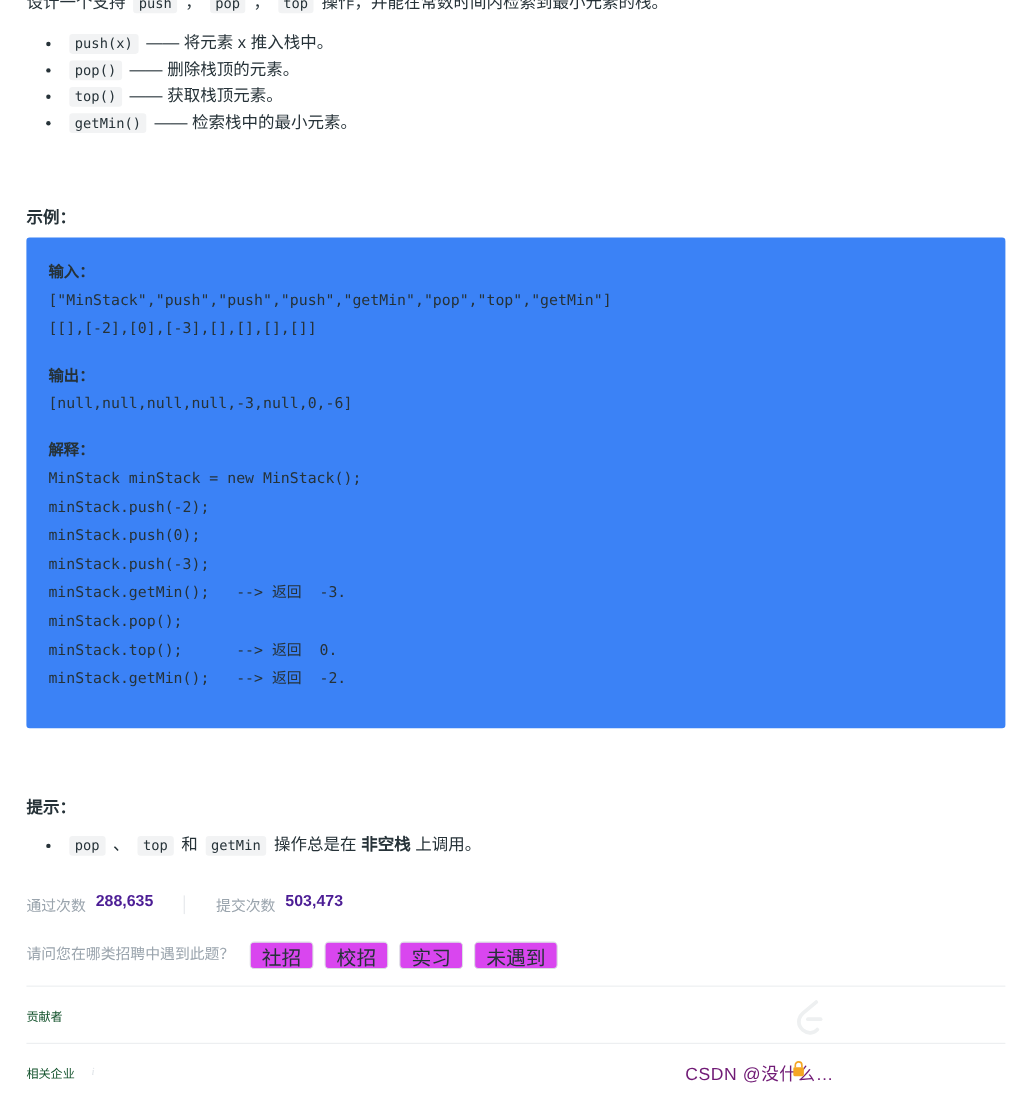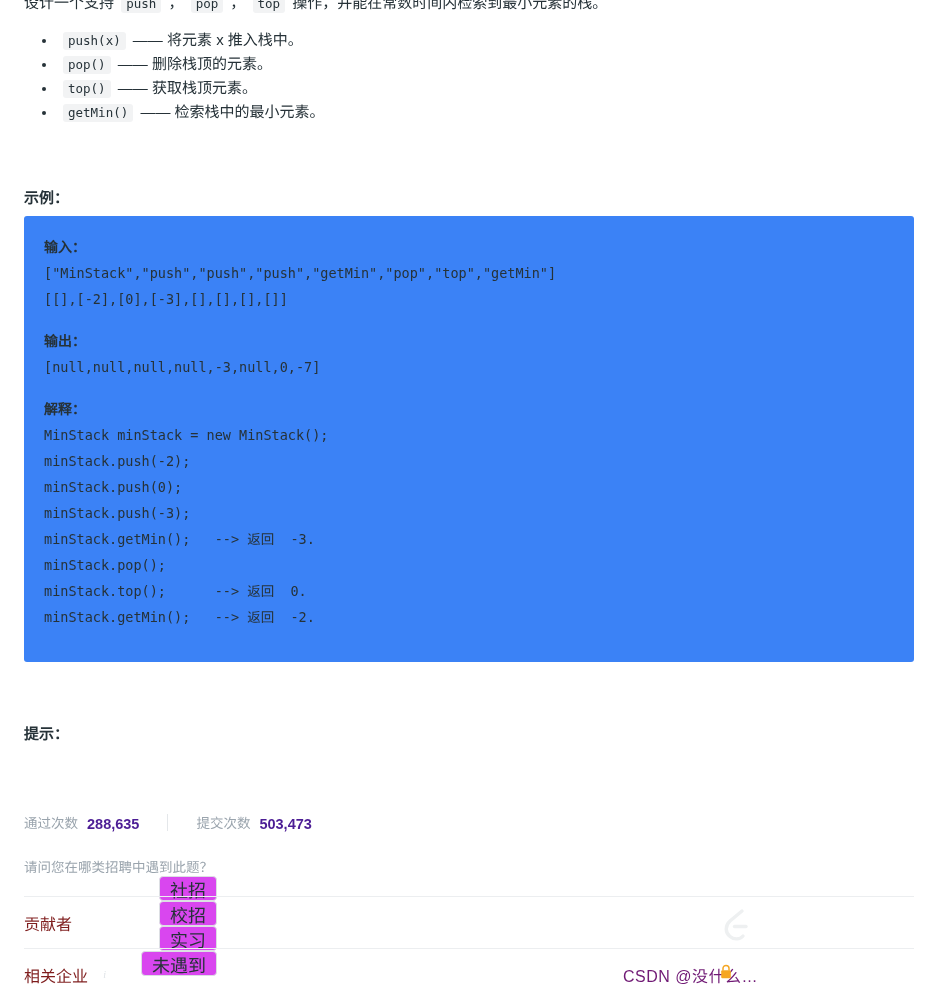--- a/index.html
+++ b/index.html
@@ -128,21 +128,21 @@
 
   
   .stats {
     position: absolute;
     left: 24px;
     top: 811px;
     display: flex;
     align-items: center;
     height: 22px;
   }
-  .stat-item { display: flex; align-items: flex-end; }
+  .stat-item { display: flex; align-items: flex-start; }
   .stat-label {
     font-size: 13.5px;
     color: #9aa4ad;
     margin-right: 9px;
   }
   .stat-value {
     font-size: 14.5px;
     font-weight: bold;
     color: #4c1d95;
   }
@@ -153,23 +153,22 @@
     margin: 0 28px;
     align-self: center;
   }
 
   
   .survey {
     position: absolute;
     left: 24px;
     top: 856px;
     display: flex;
-    align-items: flex-end;
+    align-items: flex-start;
     height: 26px;
-    flex-direction: column;
   }
   .survey-question {
     font-size: 13.5px;
     color: #9aa4ad;
     margin-right: 14px;
   }
   .survey-btn {
     display: inline-flex;
     align-items: center;
     justify-content: center;
@@ -193,22 +192,22 @@
     width: 890px;
     box-sizing: border-box;
     border-top: 1px solid #eceef0;
     display: flex;
     align-items: center;
     height: 52px;
   }
   #row-contributor { top: 896px; }
   #row-companies  { top: 948px; }
   .footer-label {
-    font-size: 16px;
-    color: #7f1d1d;
+    font-size: 11px;
+    color: #14532d;
   }
   .info-icon {
     display: inline-flex;
     align-items: center;
     justify-content: center;
     width: 13px;
     height: 13px;
     margin-left: 10px;
     font-size: 10px;
     font-style: italic;
@@ -278,37 +277,40 @@
   <div class="heading" id="example-heading">示例：</div>
 
   <div class="code-panel">
     <div class="blk">
       <div class="code-label">输入：</div>
       <div class="code-line">["MinStack","push","push","push","getMin","pop","top","getMin"]</div>
       <div class="code-line">[[],[-2],[0],[-3],[],[],[],[]]</div>
     </div>
     <div class="blk">
       <div class="code-label">输出：</div>
-      <div class="code-line">[null,null,null,null,-3,null,0,-7]</div>
+      <div class="code-line">[null,null,null,null,-3,null,0,-6]</div>
     </div>
     <div class="blk">
       <div class="code-label">解释：</div>
       <div class="code-line">MinStack minStack = new MinStack();</div>
       <div class="code-line">minStack.push(-2);</div>
       <div class="code-line">minStack.push(0);</div>
       <div class="code-line">minStack.push(-3);</div>
       <div class="code-line">minStack.getMin();   --&gt; 返回  -3.</div>
       <div class="code-line">minStack.pop();</div>
       <div class="code-line">minStack.top();      --&gt; 返回  0.</div>
       <div class="code-line">minStack.getMin();   --&gt; 返回  -2.</div>
     </div>
   </div>
 
   <div class="heading" id="hints-heading">提示：</div>
 
+  <ul class="hint-list">
+    <li><span class="chip">pop</span><span> 、 </span><span class="chip">top</span><span> 和 </span><span class="chip">getMin</span><span> 操作总是在 </span><span class="bold-inline">非空栈</span><span> 上调用。</span></li>
+  </ul>
 
   <div class="stats">
     <div class="stat-item">
       <span class="stat-label">通过次数</span>
       <span class="stat-value">288,635</span>
     </div>
     <div class="stat-divider"></div>
     <div class="stat-item">
       <span class="stat-label">提交次数</span>
       <span class="stat-value">503,473</span>

